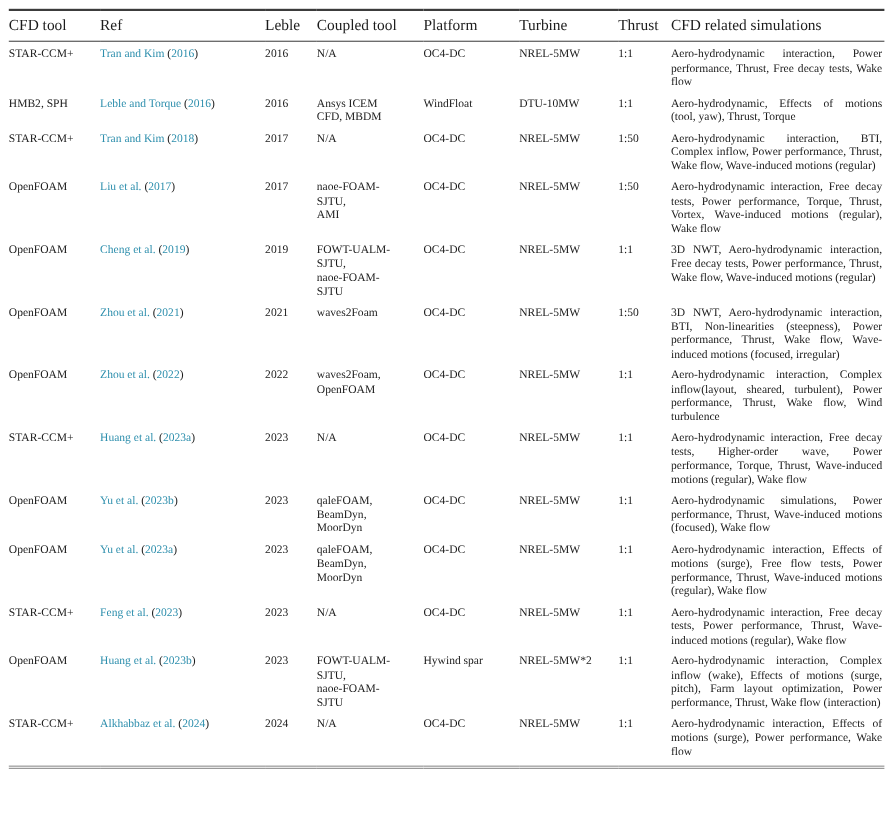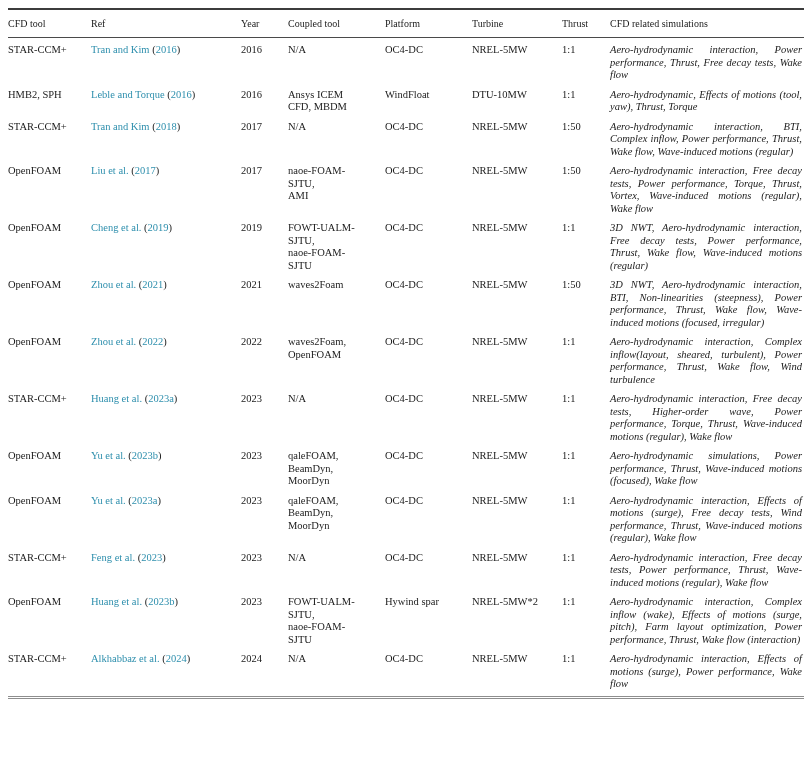--- a/index.html
+++ b/index.html
@@ -18,37 +18,36 @@
   table.review {
     border-collapse: collapse;
     table-layout: fixed;
     width: 796px;
     border-top: 2px solid #3c3c3c;
     border-bottom: 3px double #8e8e8e;
   }
   thead th {
     font-weight: normal;
     text-align: left;
-    font-size: 10px;
+    font-size: 14px;
     line-height: 13px;
     vertical-align: bottom;
     padding: 7px 10px 7px 0;
     border-bottom: 1px solid #4a4a4a;
   }
   tbody td {
     vertical-align: top;
     font-size: 10.5px;
     line-height: 12.5px;
     padding: 2px 10px 5px 0;
   }
   tbody tr:first-child td { padding-top: 6px; }
   td.c-sims {
     text-align: justify;
     padding-right: 2px;
-    font-style: italic;
   }
   td.c-coupled {
     white-space: pre-line;
   }
   .cite {
     color: #2e8fad;
     cursor: pointer;
     text-decoration: none;
   }
 </style>
@@ -64,21 +63,21 @@
       <col style="width:97px">
       <col style="width:87px">
       <col style="width:90px">
       <col style="width:48px">
       <col style="width:194px">
     </colgroup>
     <thead>
       <tr>
         <th>CFD tool</th>
         <th>Ref</th>
-        <th>Year</th>
+        <th>Leble</th>
         <th>Coupled tool</th>
         <th>Platform</th>
         <th>Turbine</th>
         <th>Thrust</th>
         <th>CFD related simulations</th>
       </tr>
     </thead>
     <tbody>
   <tr>
     <td class="c-tool">STAR-CCM+</td>
@@ -191,21 +190,21 @@
   <tr>
     <td class="c-tool">OpenFOAM</td>
     <td class="c-ref"><span class="cite">Yu et al.</span> <span>(</span><span class="cite">2023a</span><span>)</span></td>
     <td class="c-year">2023</td>
     <td class="c-coupled">qaleFOAM,
 BeamDyn,
 MoorDyn</td>
     <td class="c-platform">OC4-DC</td>
     <td class="c-turbine">NREL-5MW</td>
     <td class="c-scale">1:1</td>
-    <td class="c-sims">Aero-hydrodynamic interaction, Effects of motions (surge), Free decay tests, Wind performance, Thrust, Wave-induced motions (regular), Wake flow</td>
+    <td class="c-sims">Aero-hydrodynamic interaction, Effects of motions (surge), Free flow tests, Power performance, Thrust, Wave-induced motions (regular), Wake flow</td>
   </tr>
 
   <tr>
     <td class="c-tool">STAR-CCM+</td>
     <td class="c-ref"><span class="cite">Feng et al.</span> <span>(</span><span class="cite">2023</span><span>)</span></td>
     <td class="c-year">2023</td>
     <td class="c-coupled">N/A</td>
     <td class="c-platform">OC4-DC</td>
     <td class="c-turbine">NREL-5MW</td>
     <td class="c-scale">1:1</td>

